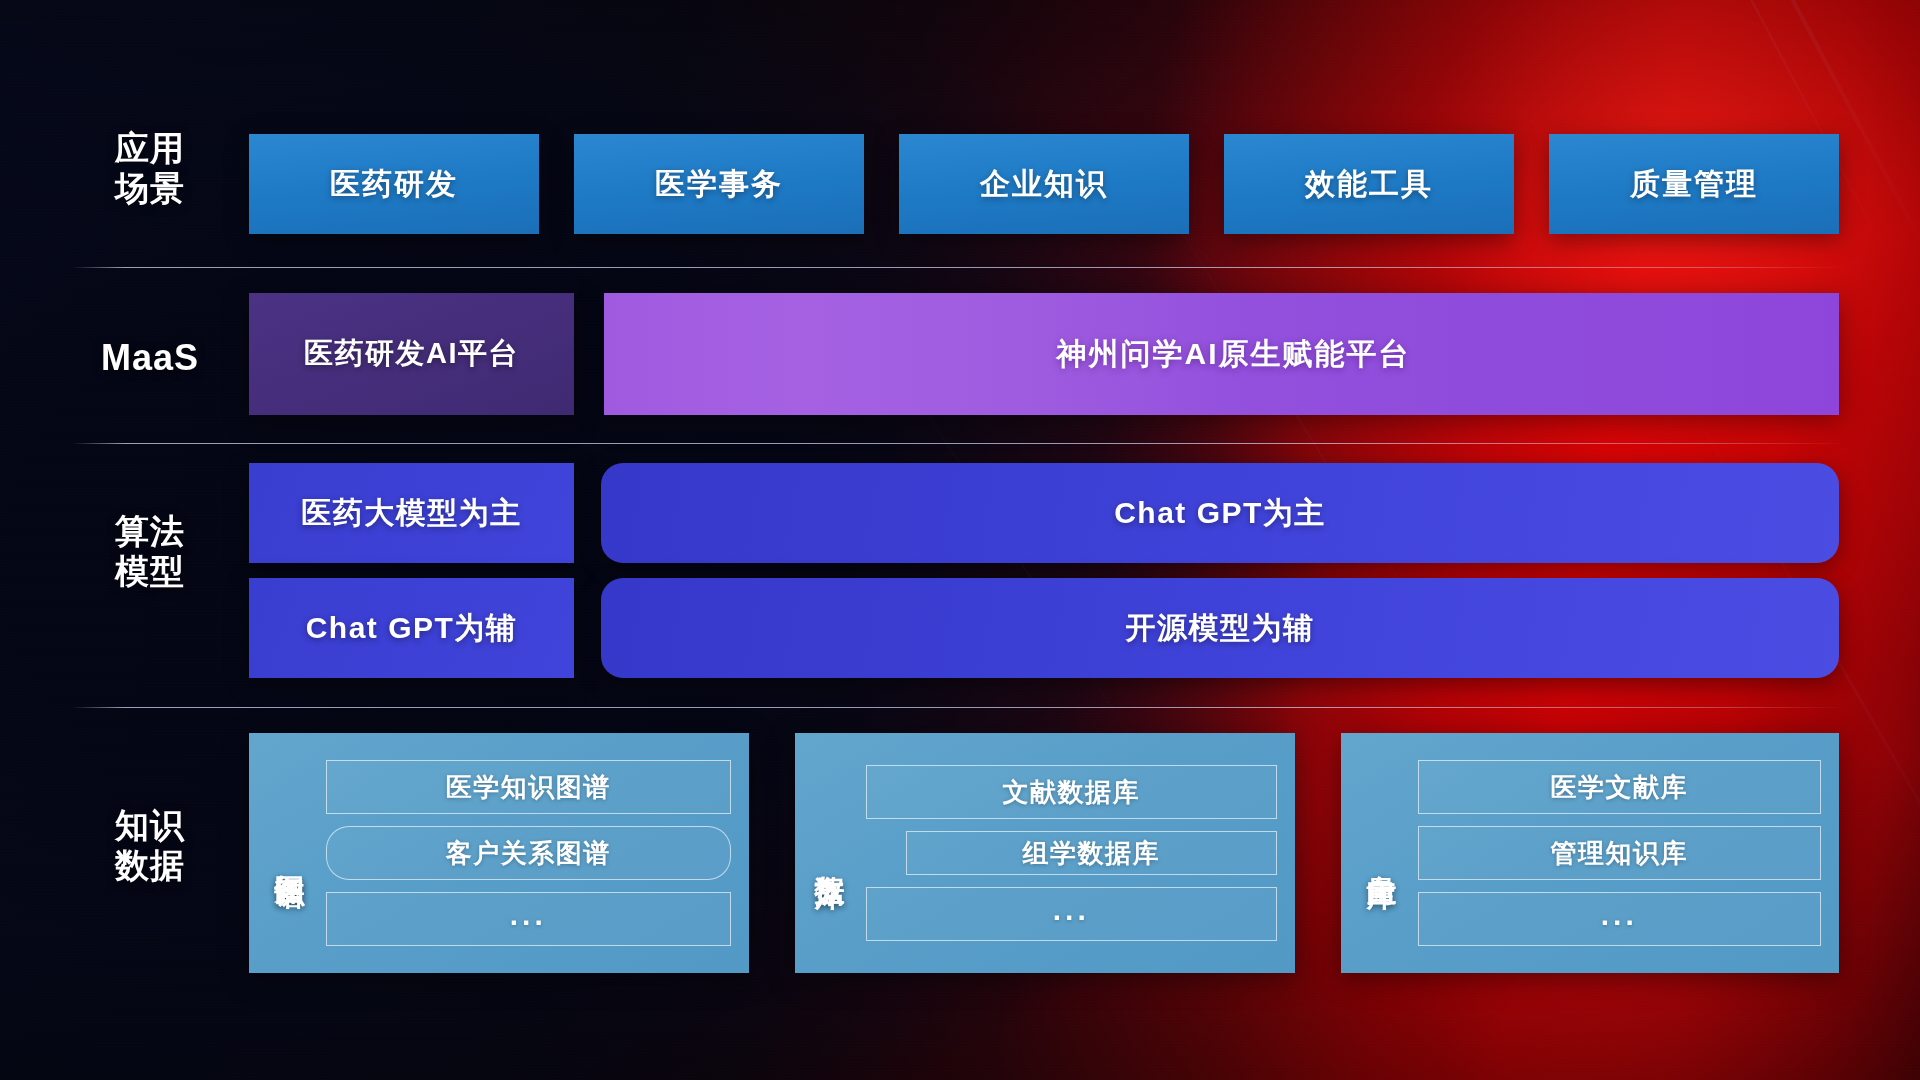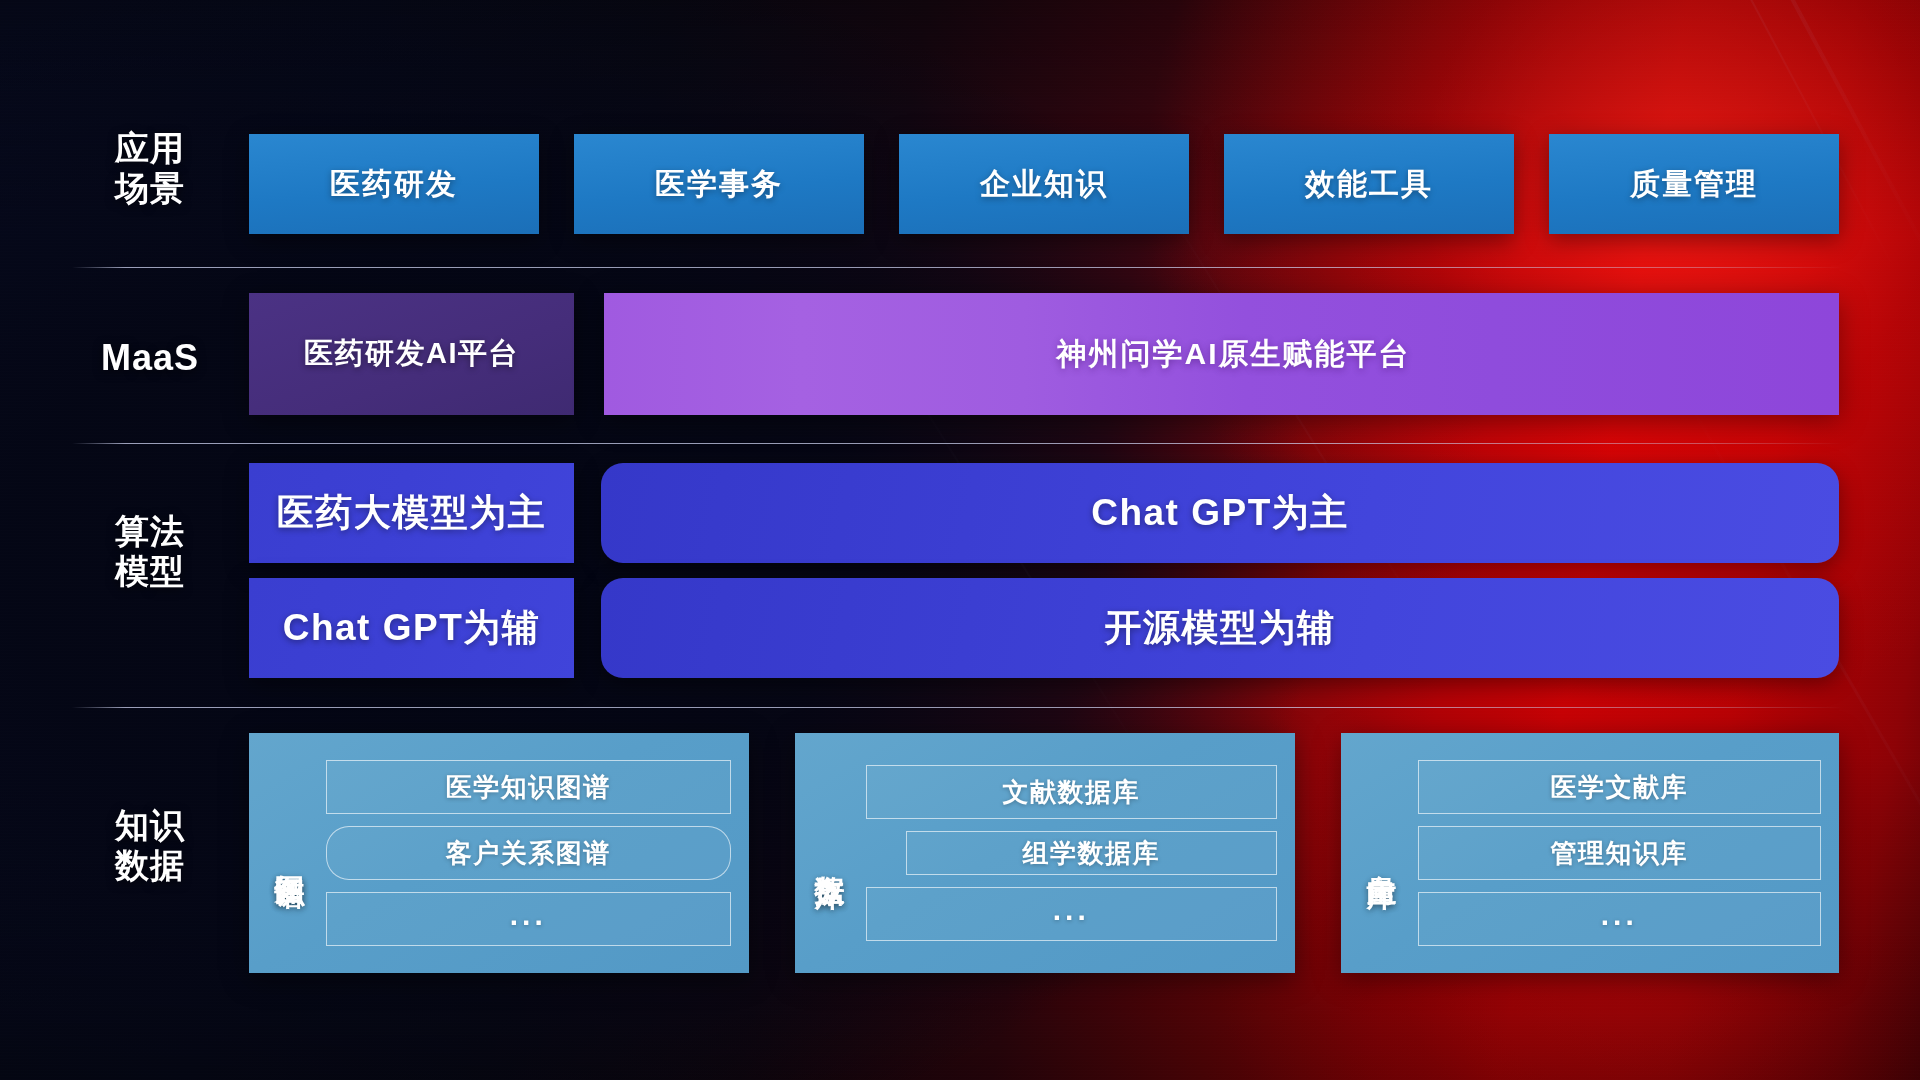--- a/index.html
+++ b/index.html
@@ -156,21 +156,21 @@
       #8e46da 100%);
     font-size: 30px;
     letter-spacing: 2px;
     text-shadow: 0 2px 7px rgba(60,10,100,0.45);
     box-shadow: 0 6px 26px rgba(0,0,0,0.38);
   }
 
   
   .algo-box {
     background: linear-gradient(110deg, #3a3ed0 0%, #3c40d4 45%, #4044da 100%);
-    font-size: 37px;
+    font-size: 30px;
     letter-spacing: 1.5px;
     text-shadow: 0 2px 6px rgba(0,0,0,0.38);
     box-shadow: 0 6px 22px rgba(0,0,0,0.40);
   }
   .algo-wide {
     background: linear-gradient(100deg, #3538c9 0%, #3b3ed2 30%, #4245dc 62%, #4a4ce2 100%);
     border-radius: 22px;
   }
 
   

